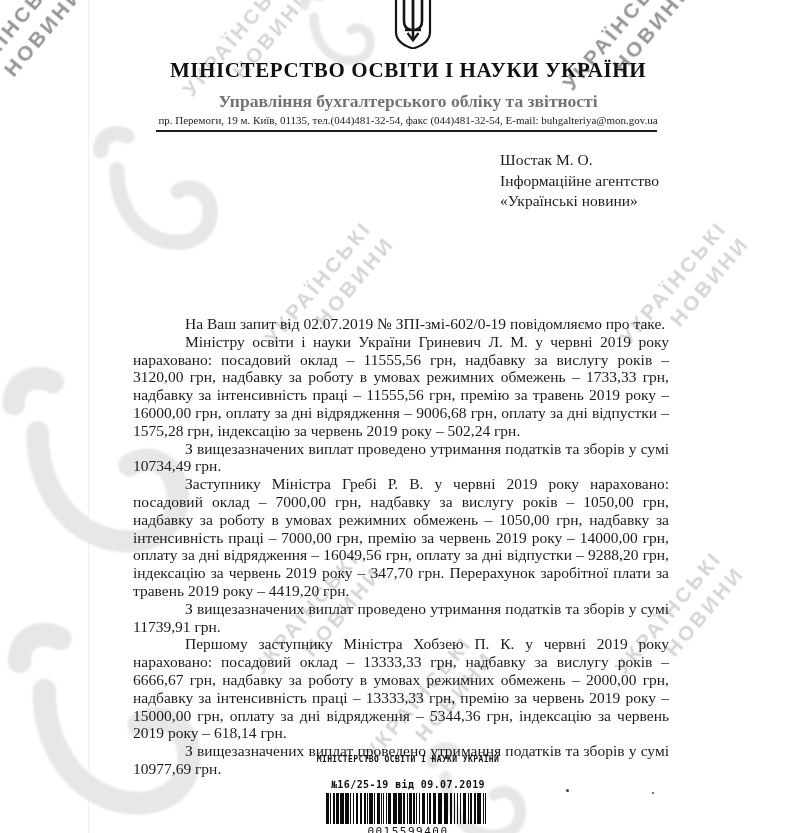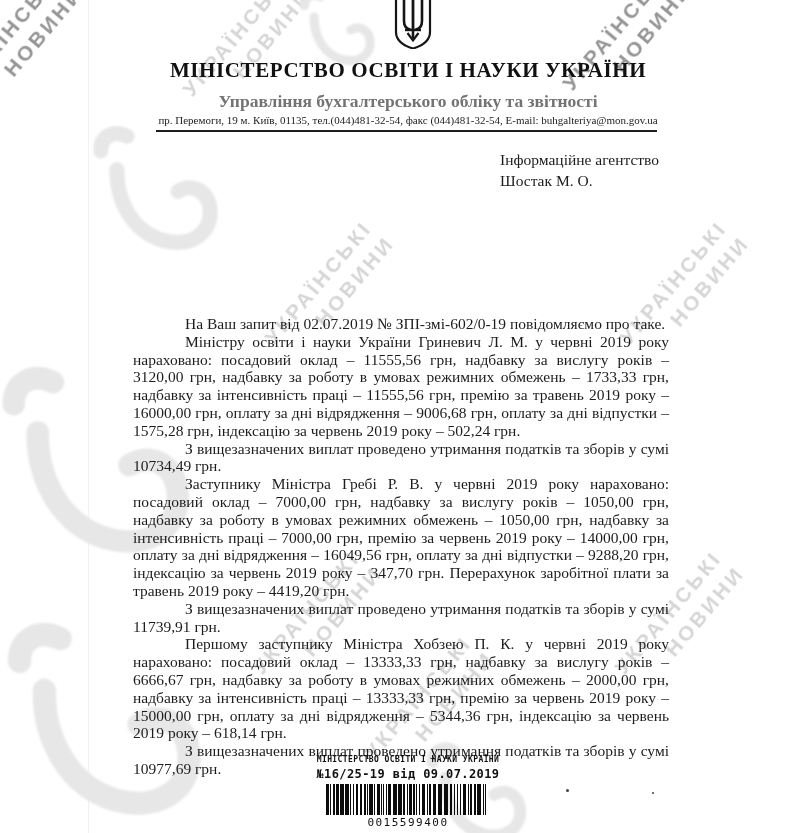--- a/index.html
+++ b/index.html
@@ -35,21 +35,21 @@
   .recipient{position:absolute;left:500px;top:150px;font-size:15.5px;line-height:20.7px;}
   .subject{position:absolute;left:146px;top:250px;font-size:15.5px;}
 
   .body-text{position:absolute;left:133px;top:315px;width:536px;
     font-size:15.5px;line-height:17.8px;text-align:justify;}
   .body-text p{margin:0;text-indent:52px;}
 
   .stamp{position:absolute;left:258px;top:755px;width:300px;text-align:center;
     font-family:"DejaVu Sans Mono",monospace;font-weight:bold;color:#111;}
   .stamp-org{font-size:8px;letter-spacing:0.4px;white-space:nowrap;}
-  .stamp-num{font-size:12px;letter-spacing:0.4px;margin-top:3px;white-space:nowrap;}
+  .stamp-num{font-size:10px;letter-spacing:0.4px;margin-top:15px;white-space:nowrap;}
   .barcode{width:164px;height:31px;margin:3px auto 0 auto;}
   .barcode svg rect{fill:#0b0b0b;}
   .stamp-digits{font-size:11px;font-weight:normal;letter-spacing:1.5px;margin-top:1px;}
 
   .speck{position:absolute;background:#444;border-radius:50%;}
   .speck.s1{left:566px;top:789px;width:3px;height:3px;}
   .speck.s2{left:652px;top:792px;width:2px;height:2px;}
 </style>
 </head>
 <body>
@@ -139,22 +139,23 @@
       <path d="M19 31 V38.5" stroke-width="2.6"></path>
       <path d="M13.5 33 L19 40.5 L24.5 33" stroke-width="2.2"></path>
     </svg>
 
     <div class="hdr-title">МІНІСТЕРСТВО ОСВІТИ І НАУКИ УКРАЇНИ</div>
     <div class="hdr-subtitle">Управління бухгалтерського обліку та звітності</div>
     <div class="hdr-address">пр. Перемоги, 19 м. Київ, 01135, тел.(044)481-32-54, факс (044)481-32-54, E-mail: buhgalteriya@mon.gov.ua</div>
     <div class="hdr-rule"></div>
 
     <div class="recipient">
+      <div>Шостак М. О.</div>
       <div>Інформаційне агентство</div>
-      <div>Шостак М. О.</div>
+      <div>«Українські новини»</div>
     </div>
 
 
     <div class="body-text" id="letter-body">
         <p>На Ваш запит від 02.07.2019 № ЗПІ-змі-602/0-19  повідомляємо про таке.</p>
         <p>Міністру освіти і науки України Гриневич Л. М. у червні 2019 року нараховано: посадовий оклад – 11555,56 грн,  надбавку за вислугу років – 3120,00 грн, надбавку за роботу в умовах режимних обмежень – 1733,33 грн, надбавку за інтенсивність праці – 11555,56 грн, премію за травень 2019 року – 16000,00 грн, оплату за дні відрядження – 9006,68 грн, оплату за дні відпустки – 1575,28 грн, індексацію за червень 2019 року – 502,24 грн.</p>
         <p>З вищезазначених виплат проведено утримання податків та зборів у сумі 10734,49  грн.</p>
         <p>Заступнику Міністра Гребі Р. В. у червні 2019 року нараховано: посадовий оклад – 7000,00 грн, надбавку за вислугу років – 1050,00 грн, надбавку за роботу в умовах режимних обмежень – 1050,00 грн, надбавку за інтенсивність праці – 7000,00 грн, премію за червень 2019 року – 14000,00 грн, оплату за дні відрядження – 16049,56 грн, оплату за дні відпустки – 9288,20 грн, індексацію за червень 2019 року – 347,70 грн. Перерахунок заробітної плати за травень 2019 року – 4419,20 грн.</p>
         <p>З вищезазначених виплат проведено утримання  податків та зборів у сумі 11739,91 грн.</p>
         <p>Першому заступнику Міністра Хобзею П. К. у червні 2019 року нараховано: посадовий оклад – 13333,33 грн, надбавку за вислугу років  – 6666,67 грн, надбавку за роботу в умовах режимних обмежень – 2000,00 грн, надбавку за інтенсивність праці – 13333,33 грн, премію за червень 2019 року – 15000,00 грн, оплату за дні відрядження – 5344,36 грн,  індексацію за червень 2019 року – 618,14 грн.</p>

